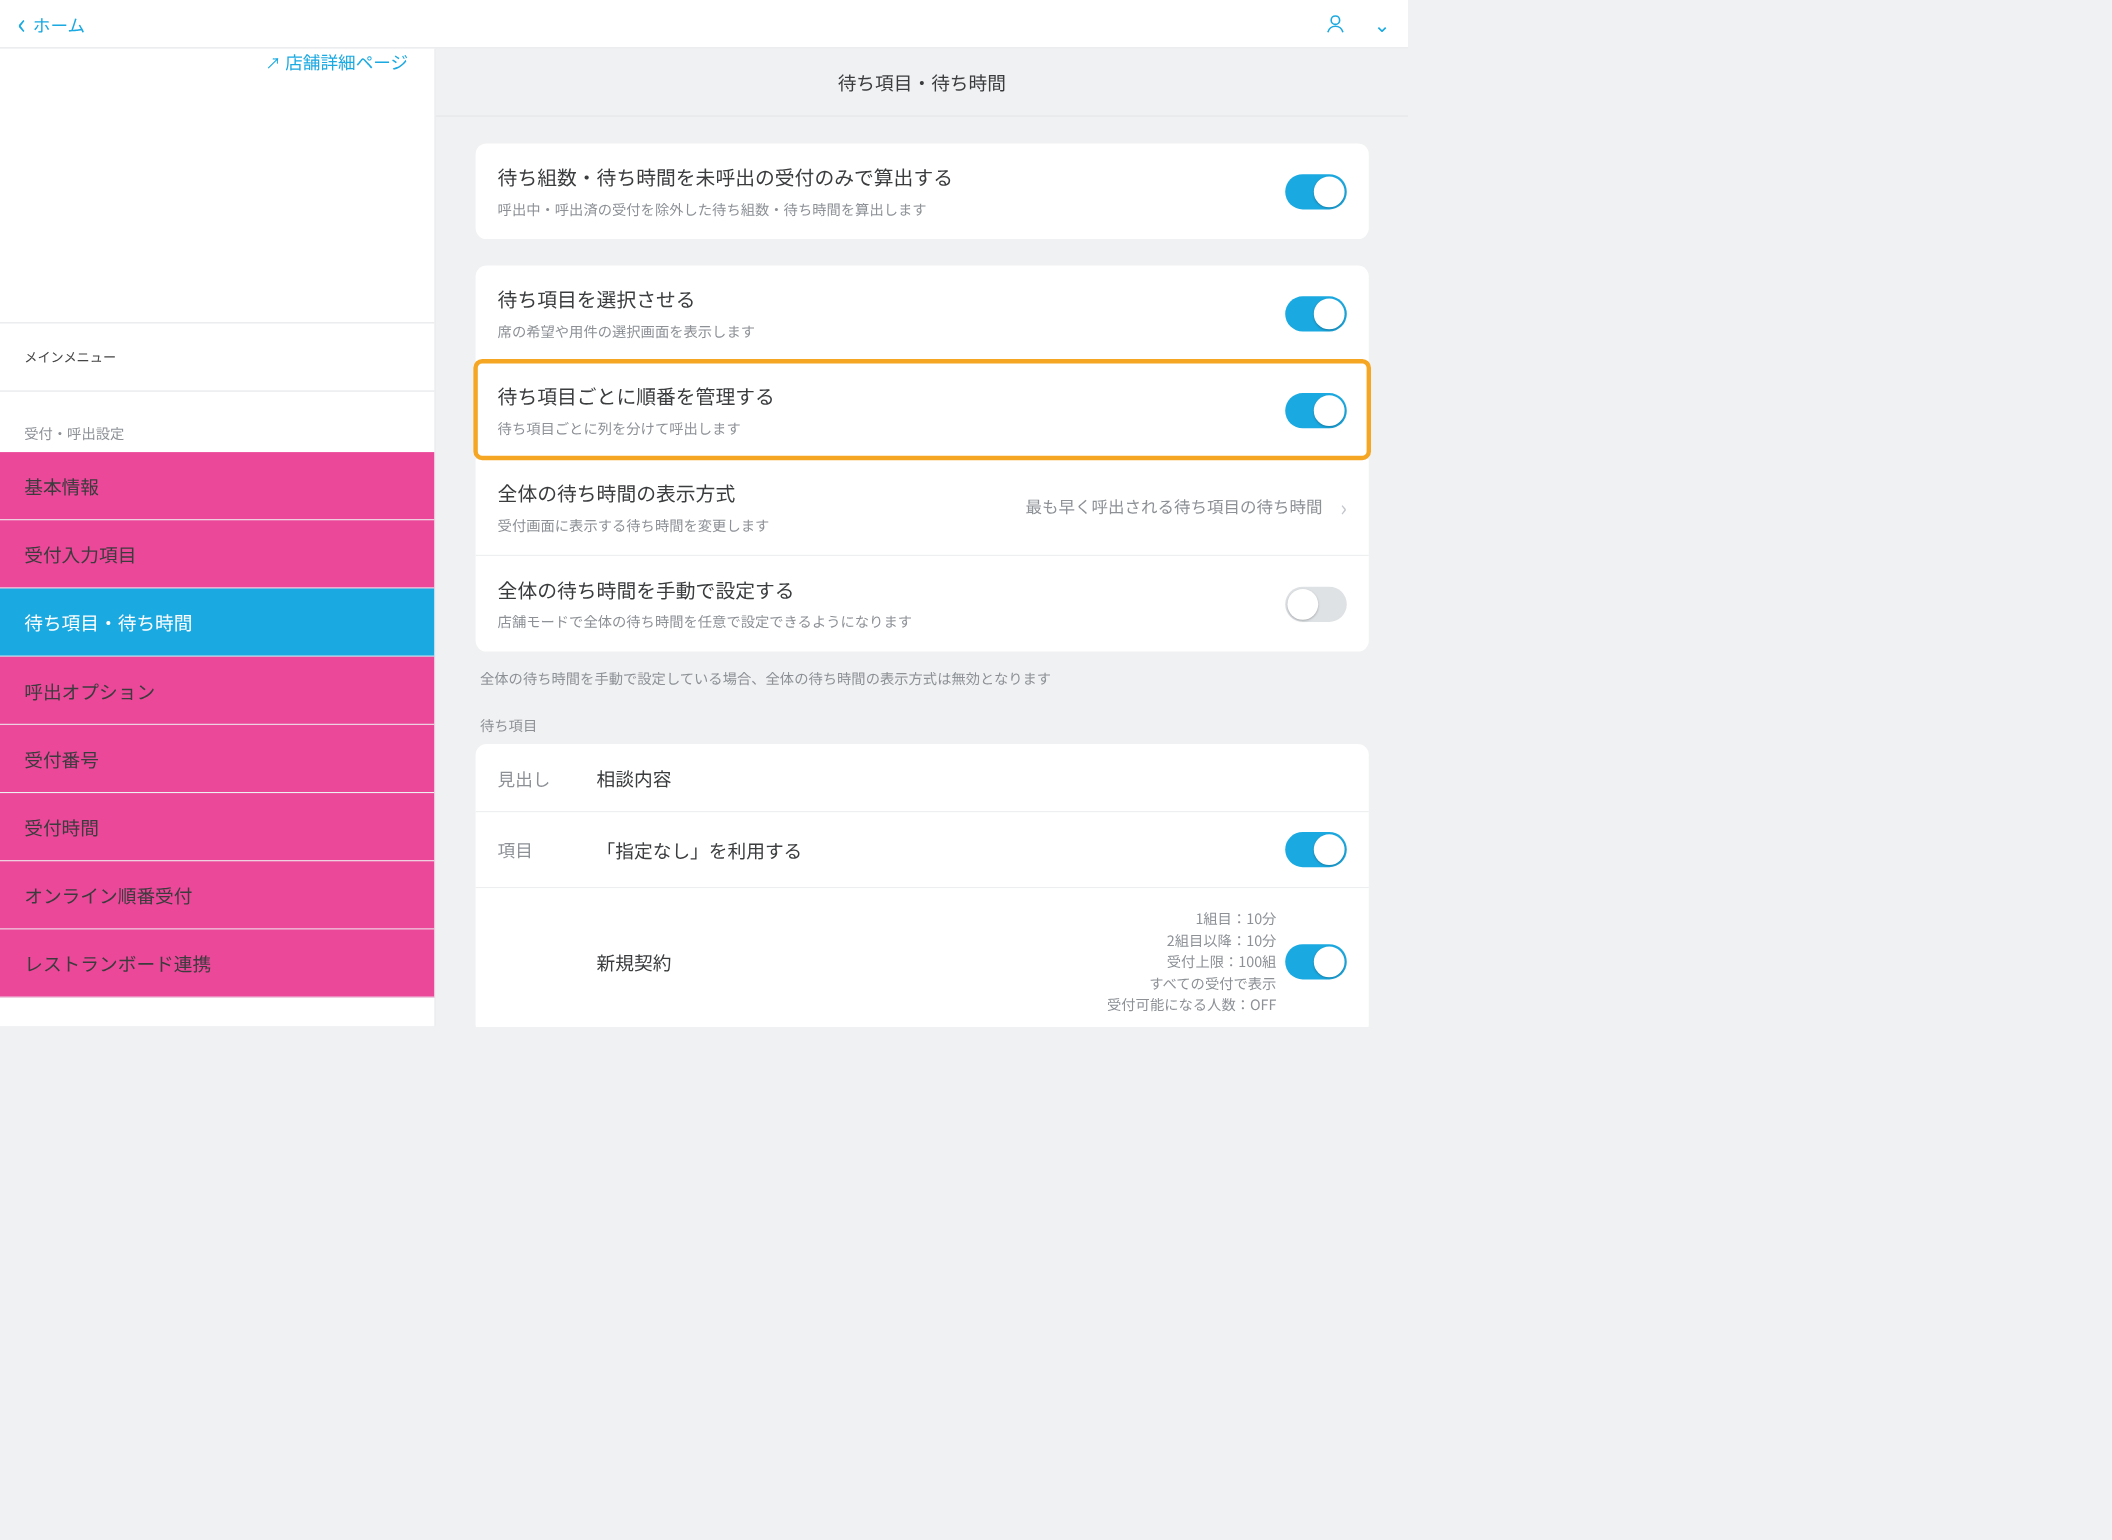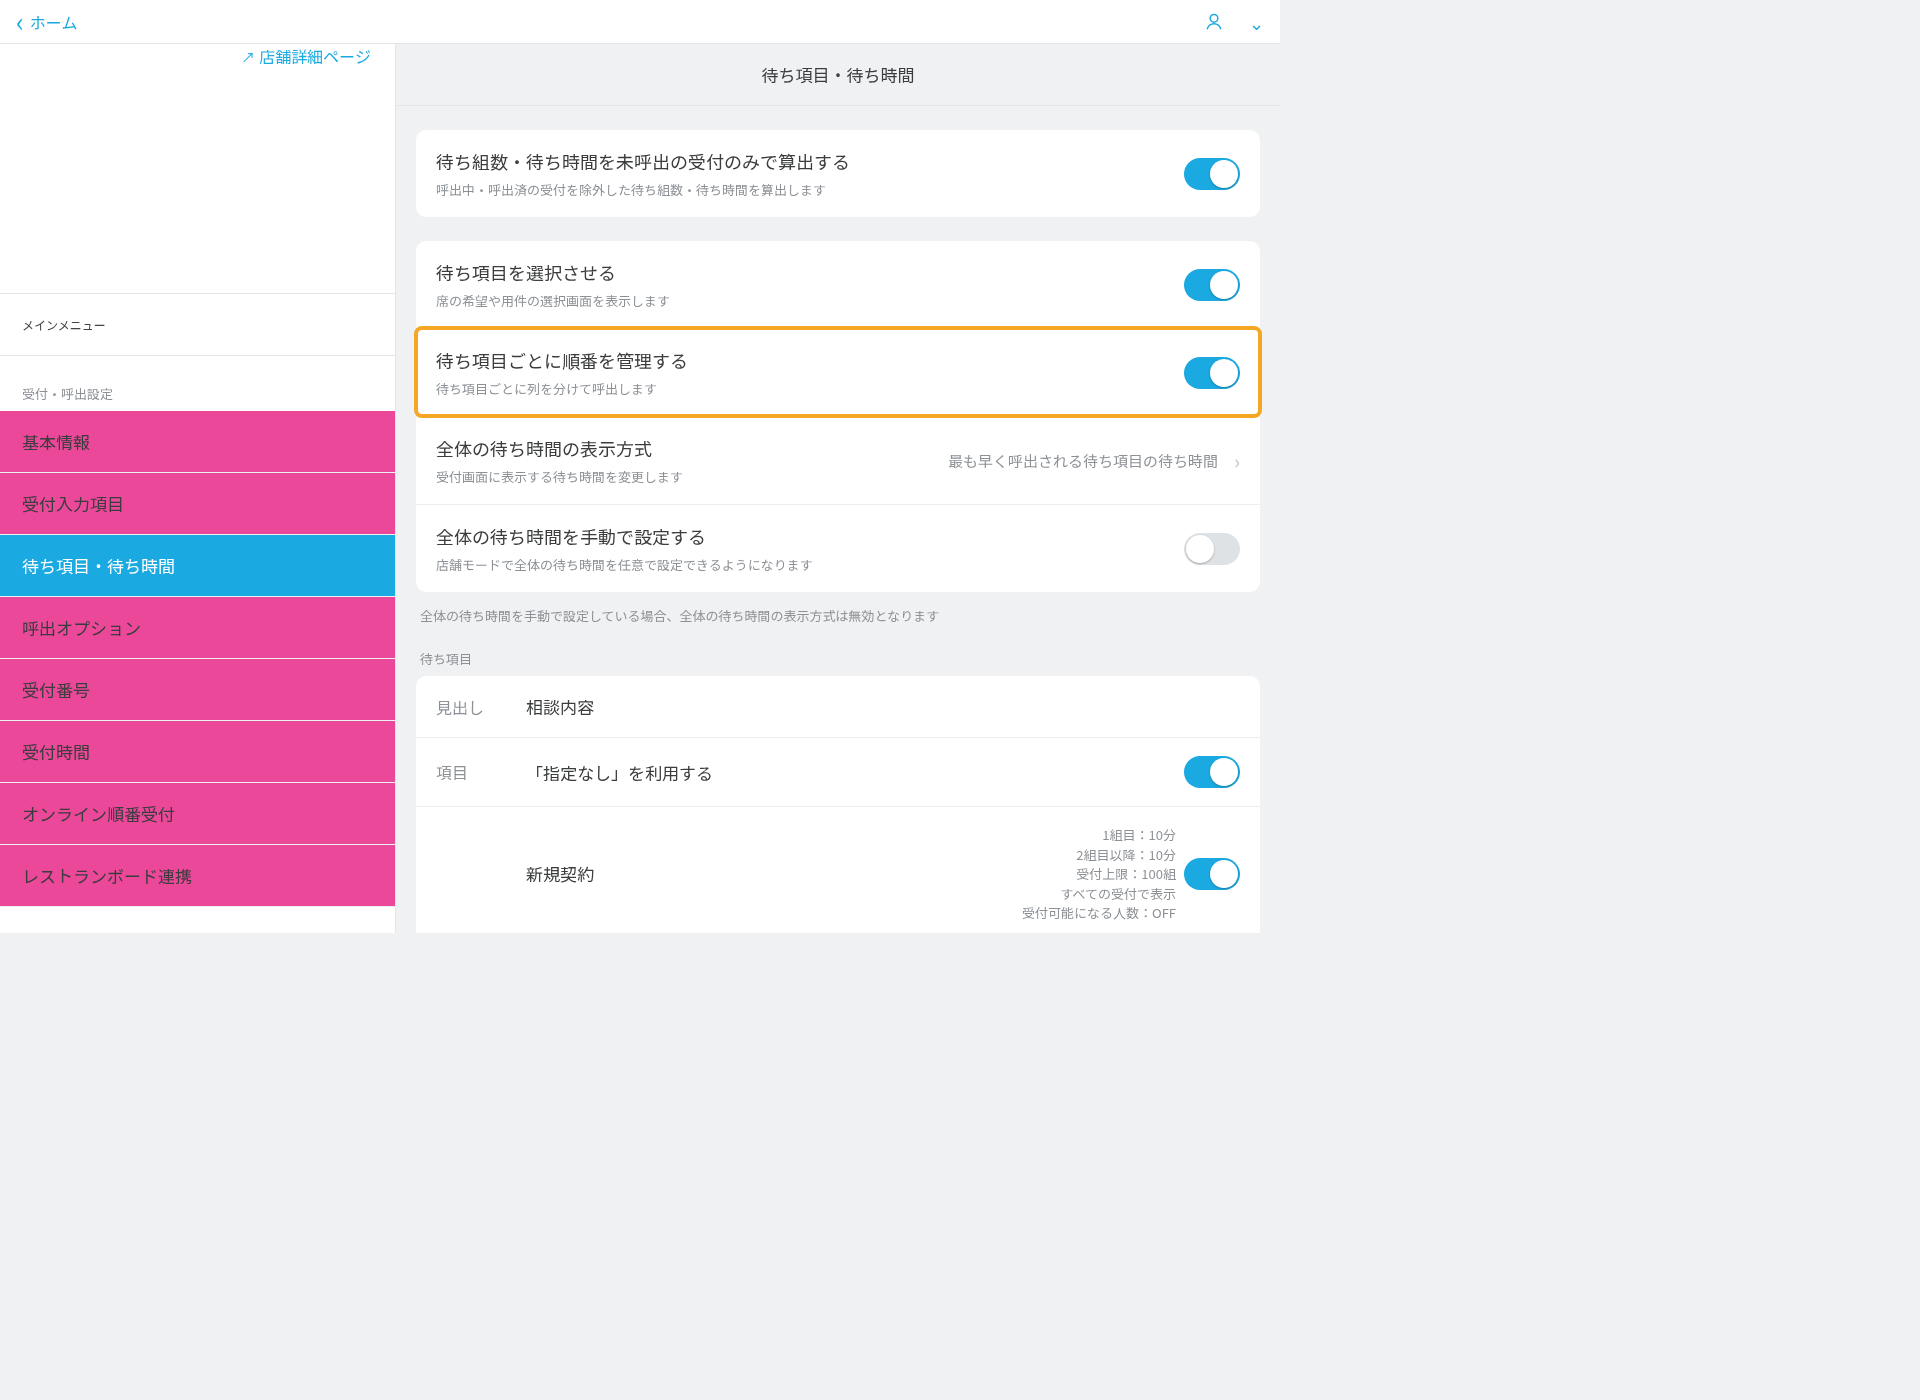--- a/index.html
+++ b/index.html
@@ -115,21 +115,21 @@
     text-align: center;
     padding: 18px 0;
     font-size: 17px;
     color: #3a3c3e;
     border-bottom: 1px solid #e3e5e8;
     background:#f0f1f2;
   }
   .scroll {
     flex:1;
     overflow-y: auto;
-    padding: 24px 20px 0;
+    padding: 24px 36px 0;
   }
 
   .card {
     background: #fff;
     border-radius: 10px;
     margin-bottom: 24px;
     overflow: visible;
   }
   .row {
     display: flex;

